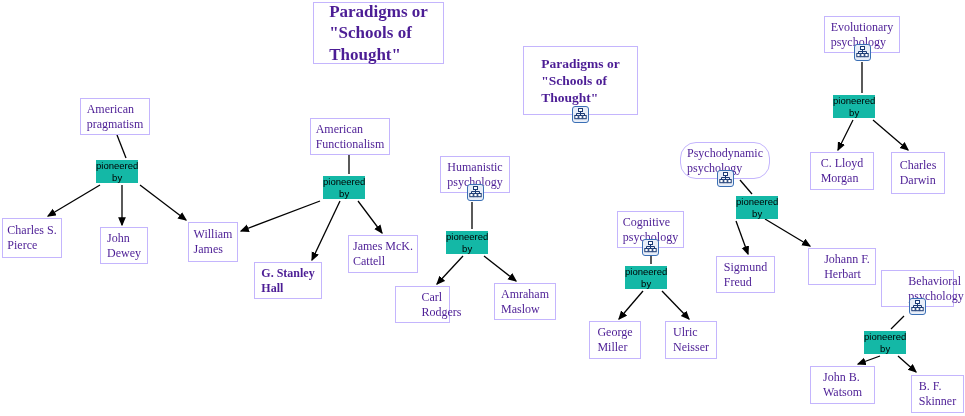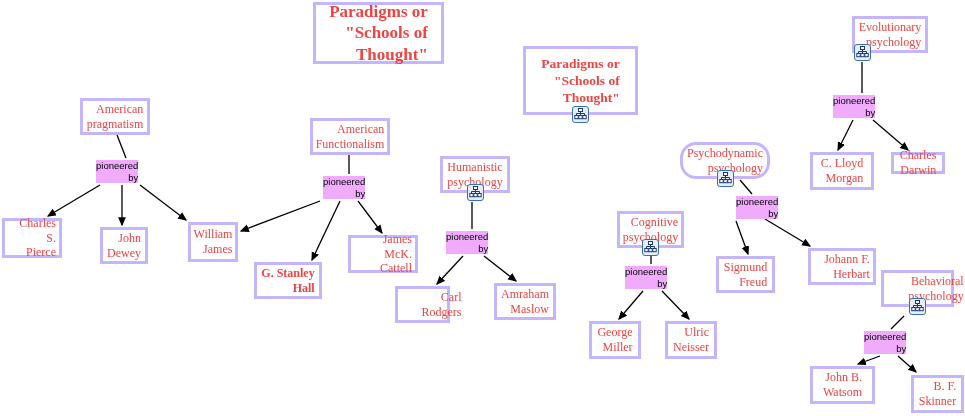--- a/index.html
+++ b/index.html
@@ -20,53 +20,53 @@
     position: absolute;
     left: 0;
     top: 0;
     width: 965px;
     height: 416px;
     pointer-events: none;
   }
   .node {
     position: absolute;
     box-sizing: border-box;
-    border: 3px solid #c4b5fd;
+    border: 1px solid #c4b5fd;
     background: #ffffff;
     display: flex;
     align-items: center;
     justify-content: center;
-    text-align: right;
+    text-align: left;
     font-family: "Liberation Serif", "DejaVu Serif", serif;
     font-size: 12px;
     line-height: 1.22;
-    color: #ef4444;
+    color: #4c1d95;
     padding: 1px 3px;
     white-space: pre-line;
   }
   .node.title {
     font-family: "Liberation Serif", "DejaVu Serif", serif;
     font-weight: bold;
     font-size: 17px;
     line-height: 1.24;
   }
   .node.title-small {
     font-weight: bold;
     font-size: 13.5px;
     line-height: 1.26;
   }
   .link-label {
     position: absolute;
     font-family: "Liberation Sans", "DejaVu Sans", sans-serif;
     font-size: 9.5px;
     line-height: 1.22;
     color: #000000;
-    text-align: right;
+    text-align: center;
     white-space: pre-line;
-    background: #f0abfc;
+    background: #14b8a6;
   }
   .res-icon {
     position: absolute;
     width: 17px;
     height: 17px;
     box-sizing: border-box;
     border: 1px solid #3a6fb5;
     border-radius: 3px;
     background: #e8eef8;
     display: block;
@@ -159,21 +159,21 @@
 psychology</span></div>
       <span class="res-icon" style="left: 642px; top: 239px;">
         <svg width="15" height="15" viewBox="0 0 15 15" xmlns="http://www.w3.org/2000/svg">
           <rect x="5.5" y="1.5" width="4" height="3" fill="#ffffff" stroke="#1b3a74" stroke-width="1"></rect>
           <path d="M 7.5 4.5 L 7.5 6.5 M 3.5 6.5 L 11.5 6.5 M 3.5 6.5 L 3.5 8.5 M 7.5 6.5 L 7.5 8.5 M 11.5 6.5 L 11.5 8.5" stroke="#1b3a74" stroke-width="1" fill="none"></path>
           <rect x="1.8" y="8.5" width="3.4" height="3.2" fill="#ffffff" stroke="#1b3a74" stroke-width="1"></rect>
           <rect x="5.8" y="8.5" width="3.4" height="3.2" fill="#ffffff" stroke="#1b3a74" stroke-width="1"></rect>
           <rect x="9.8" y="8.5" width="3.4" height="3.2" fill="#ffffff" stroke="#1b3a74" stroke-width="1"></rect>
         </svg>
       </span>
-      <div class="node" style="left: 852px; top: 16px; width: 76px; height: 37px;"><span>Evolutionary
+      <div class="node" style="left: 824px; top: 16px; width: 76px; height: 37px;"><span>Evolutionary
 psychology</span></div>
       <span class="res-icon" style="left: 853.5px; top: 44px;">
         <svg width="15" height="15" viewBox="0 0 15 15" xmlns="http://www.w3.org/2000/svg">
           <rect x="5.5" y="1.5" width="4" height="3" fill="#ffffff" stroke="#1b3a74" stroke-width="1"></rect>
           <path d="M 7.5 4.5 L 7.5 6.5 M 3.5 6.5 L 11.5 6.5 M 3.5 6.5 L 3.5 8.5 M 7.5 6.5 L 7.5 8.5 M 11.5 6.5 L 11.5 8.5" stroke="#1b3a74" stroke-width="1" fill="none"></path>
           <rect x="1.8" y="8.5" width="3.4" height="3.2" fill="#ffffff" stroke="#1b3a74" stroke-width="1"></rect>
           <rect x="5.8" y="8.5" width="3.4" height="3.2" fill="#ffffff" stroke="#1b3a74" stroke-width="1"></rect>
           <rect x="9.8" y="8.5" width="3.4" height="3.2" fill="#ffffff" stroke="#1b3a74" stroke-width="1"></rect>
         </svg>
       </span>
@@ -205,21 +205,21 @@
       <div class="node" style="left: 589px; top: 321px; width: 52px; height: 38px;"><span>George
 Miller</span></div>
       <div class="node" style="left: 665px; top: 321px; width: 52px; height: 38px;"><span>Ulric
 Neisser</span></div>
       <div class="node" style="left: 716px; top: 256px; width: 59px; height: 37px;"><span>Sigmund
 Freud</span></div>
       <div class="node" style="left: 808px; top: 248px; width: 68px; height: 37px; padding-left: 13px;"><span>Johann F.
 Herbart</span></div>
       <div class="node" style="left: 810px; top: 152px; width: 64px; height: 38px;"><span>C. Lloyd
 Morgan</span></div>
-      <div class="node" style="left: 891px; top: 152px; width: 54px; height: 22px;"><span>Charles
+      <div class="node" style="left: 891px; top: 152px; width: 54px; height: 42px;"><span>Charles
 Darwin</span></div>
       <div class="node" style="left: 810px; top: 366px; width: 65px; height: 38px;"><span>John B.
 Watsom</span></div>
       <div class="node" style="left: 911px; top: 375px; width: 53px; height: 38px;"><span>B. F.
 Skinner</span></div>
     </div>
   <div id="label-layer">
       <div class="link-label" style="left: 96px; top: 160px;">pioneered
 by</div>
       <div class="link-label" style="left: 323px; top: 176px;">pioneered

